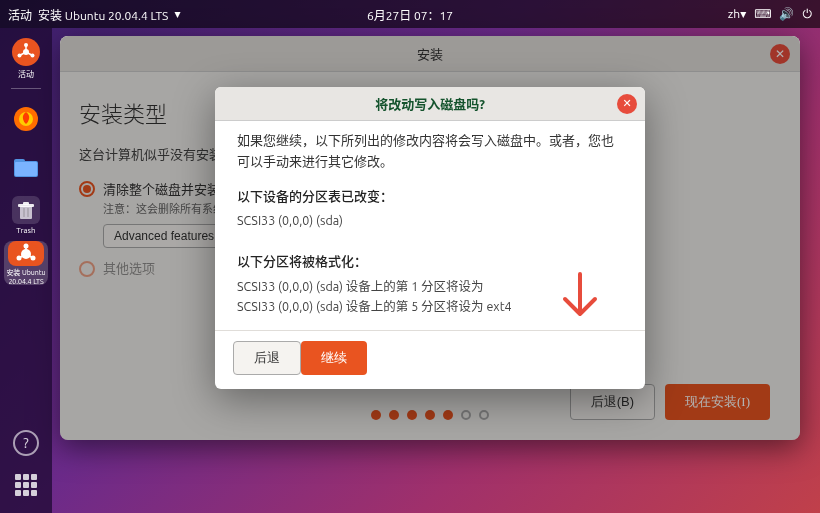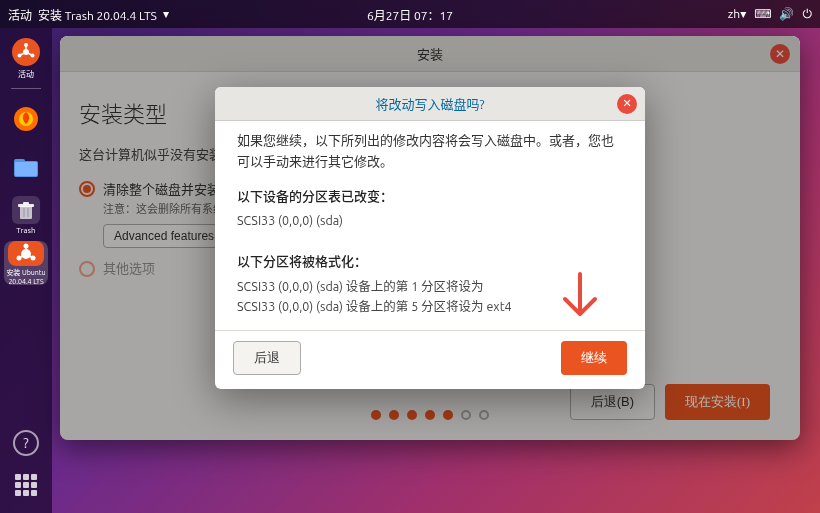--- a/index.html
+++ b/index.html
@@ -300,22 +300,22 @@
       background: #e8e6e3;
       height: 34px;
       display: flex;
       align-items: center;
       justify-content: center;
       position: relative;
       border-bottom: 1px solid #ccc;
     }
     .dialog-title {
       font-size: 13px;
-      color: #0369a1;
-      font-weight: 400;
+      color: #14532d;
+      font-weight: 700;
     }
     .dialog-close-btn {
       position: absolute;
       right: 8px;
       width: 20px;
       height: 20px;
       background: #e74c3c;
       border-radius: 50%;
       display: flex;
       align-items: center;
@@ -337,23 +337,22 @@
       font-weight: 500;
       margin-bottom: 4px;
       color: #222;
     }
     .dialog-item {
       font-size: 12.5px;
       color: #444;
     }
     .dialog-footer {
       display: flex;
-      justify-content: space-between;
+      justify-content: flex-start;
       padding: 10px 18px 14px;
-      gap: 10px;
       border-top: 1px solid #e0ddd9;
     }
     .dialog-btn-back {
       background: #f5f3f0;
       border: 1px solid #aaa;
       border-radius: 4px;
       padding: 7px 20px;
       font-size: 13px;
       cursor: pointer;
       color: #333;
@@ -405,21 +404,21 @@
     }
   </style>
 </head>
 <body>
 
 <div class="desktop">
 
   <div class="topbar">
     <div class="topbar-left">
       <span style="cursor:pointer">活动</span>
-      <span>安装 Trash 20.04.4 LTS</span>
+      <span>安装 Ubuntu 20.04.4 LTS</span>
       <span style="cursor:pointer">▾</span>
     </div>
     <div class="topbar-center">
       <span>6月27日 07：17</span>
     </div>
     <div class="topbar-right">
       <span style="cursor:pointer">zh▾</span>
       <span>⌨</span>
       <span>🔊</span>
       <span>⏻</span>

